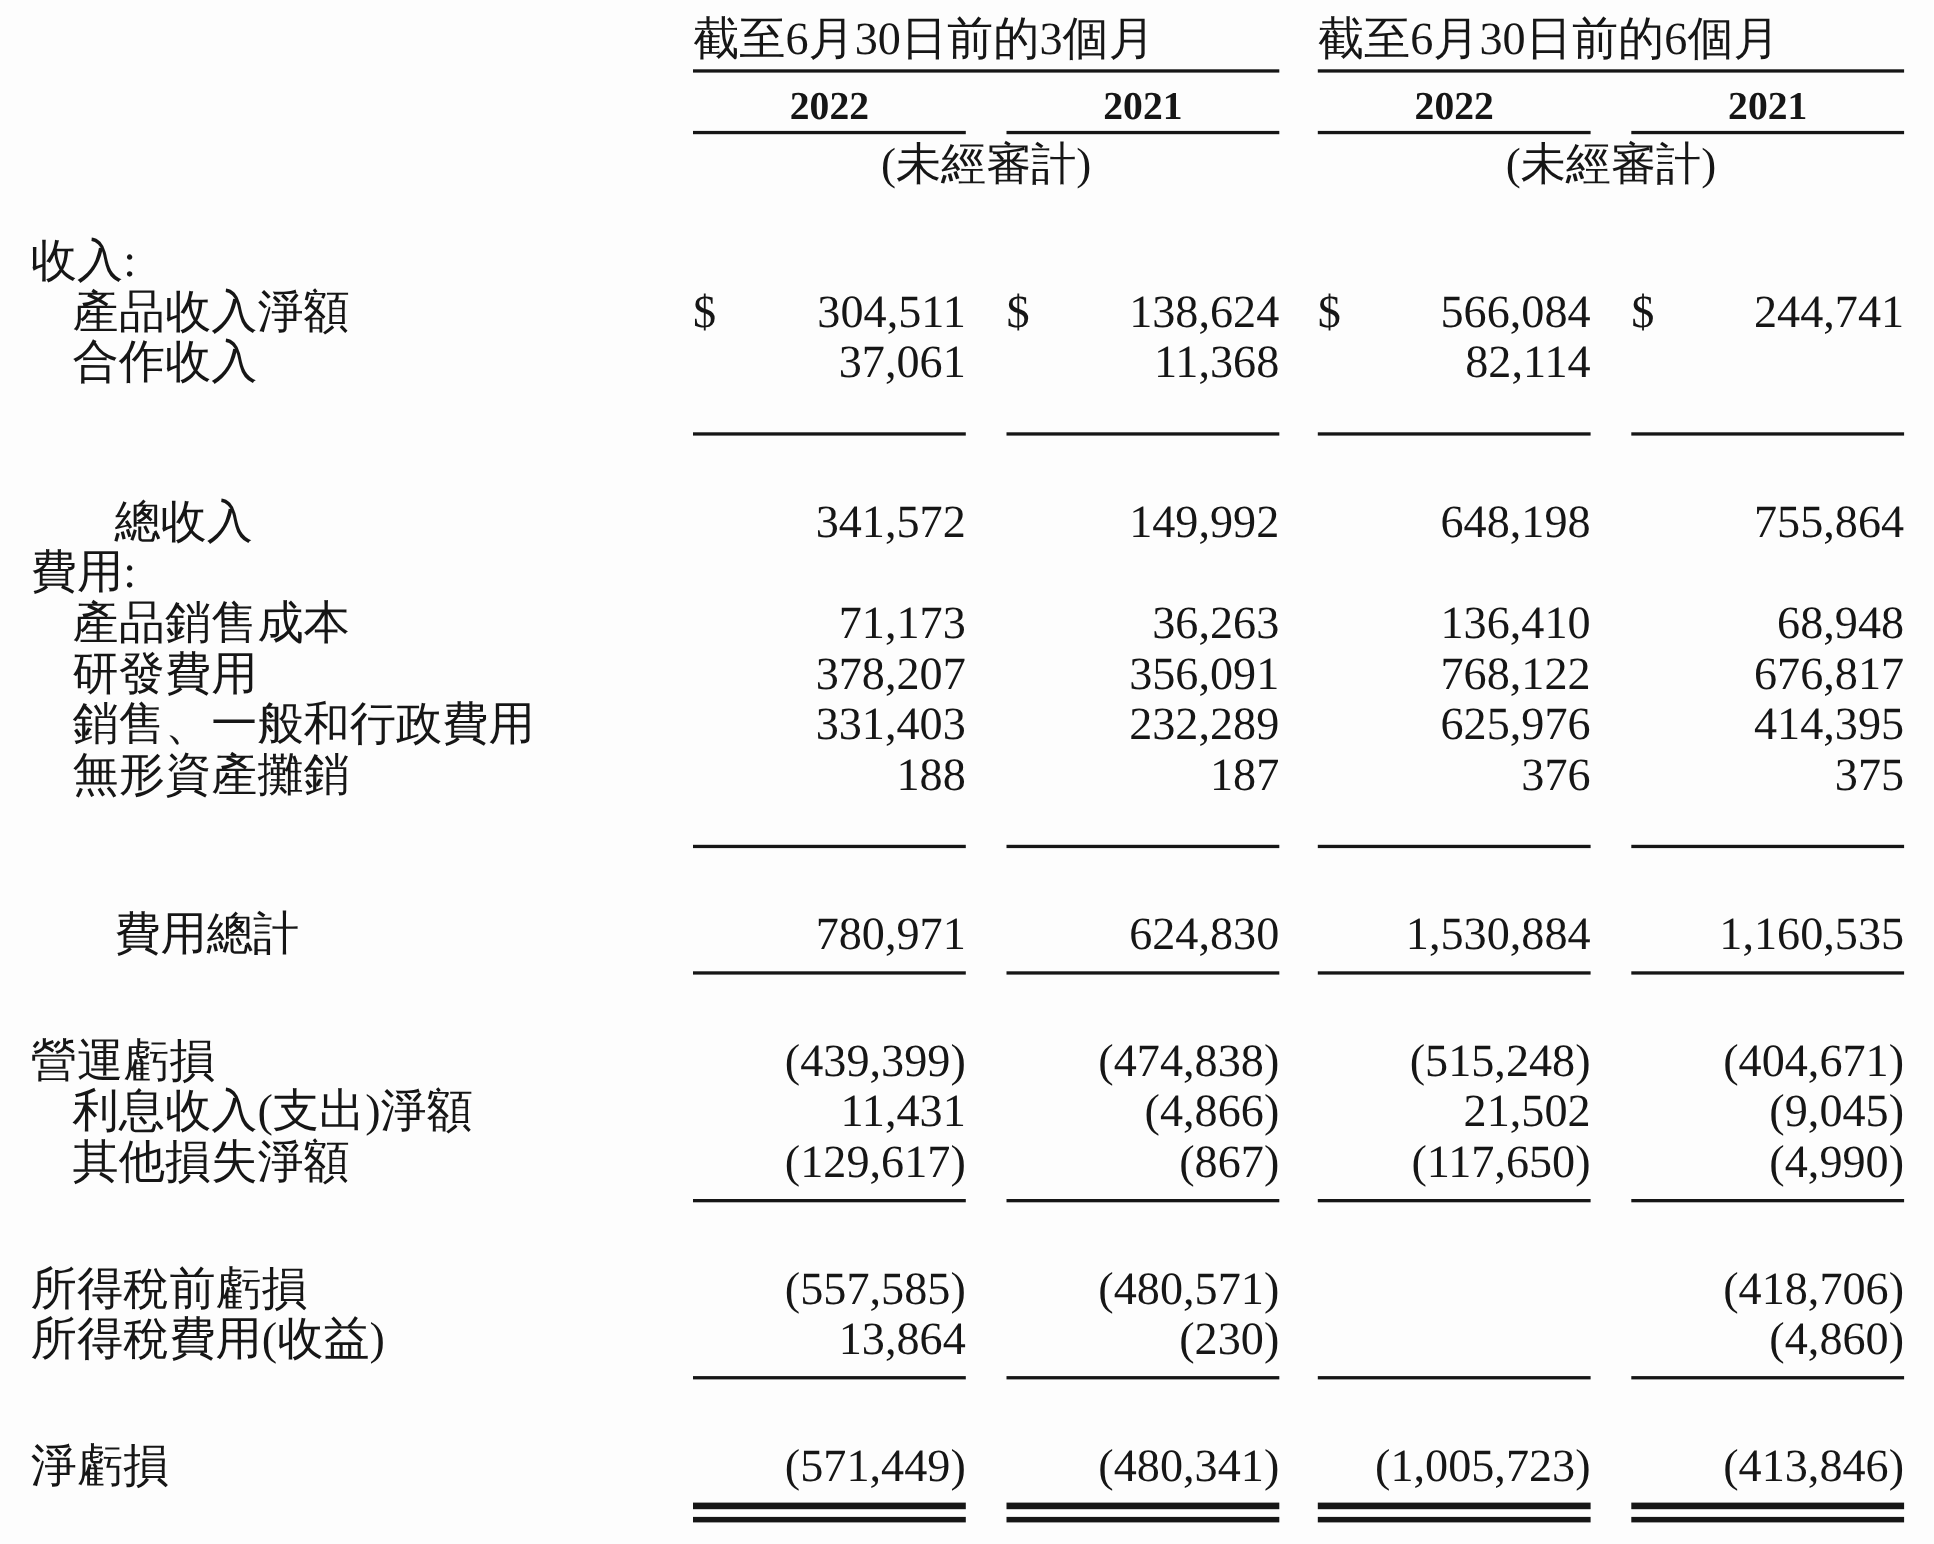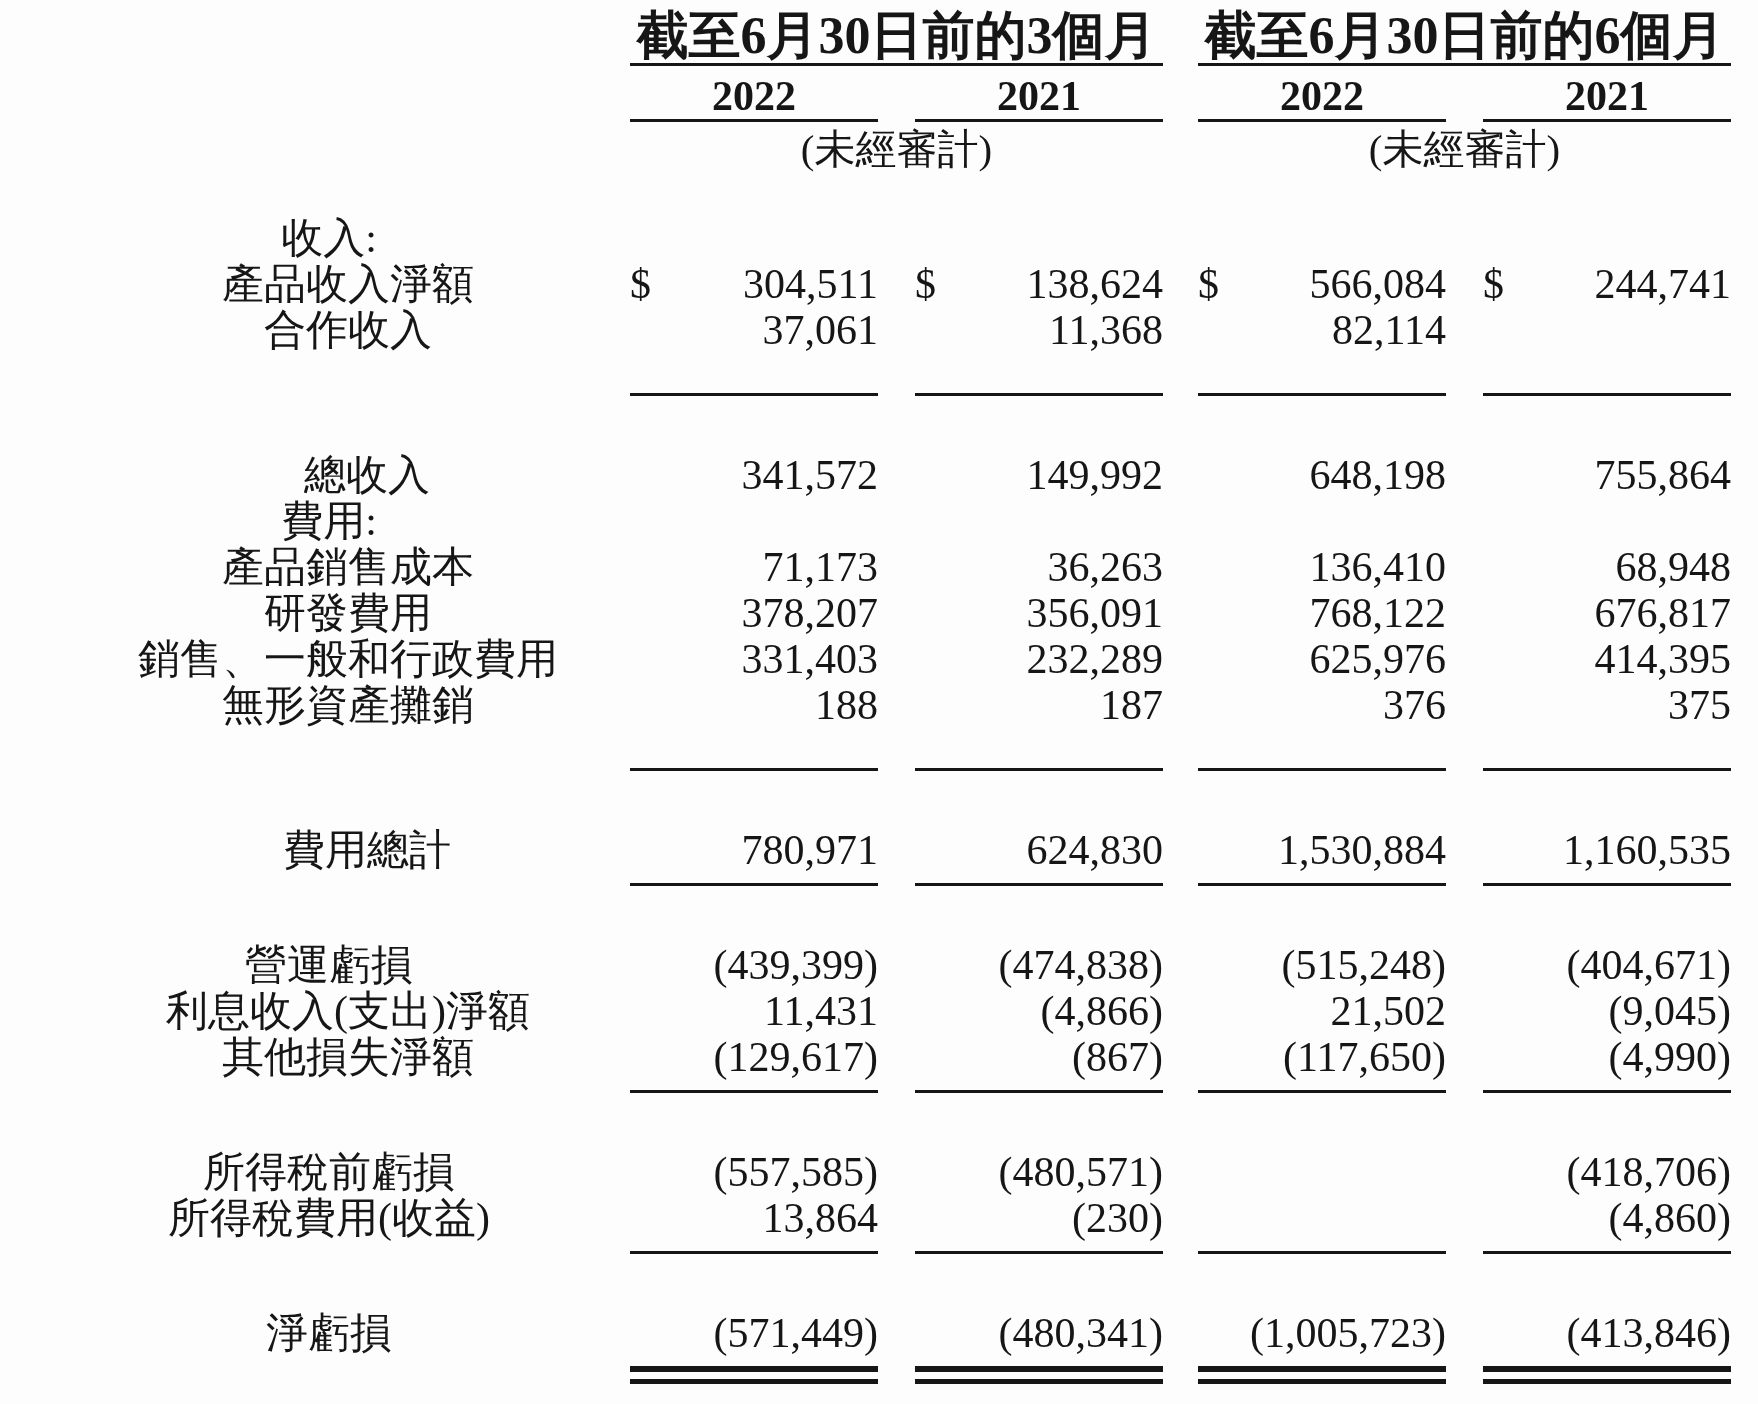--- a/index.html
+++ b/index.html
@@ -17,35 +17,35 @@
   .col-label{grid-column:1;}
   .col1{grid-column:2;}
   .col2{grid-column:4;}
   .col3{grid-column:6;}
   .col4{grid-column:8;}
   .g1{grid-column:2/5;}
   .g2{grid-column:6/9;}
 
   
   .hdr-title{
-    height:51px;line-height:48px;text-align:center;
-    font-weight:700;font-size:52px;
+    height:51px;line-height:48px;
+    font-weight:400;font-size:42px;
     border-bottom:3px solid #161616;
   }
   .hdr-year{
     height:53px;line-height:60px;text-align:center;
-    font-weight:700;font-size:42px;
+    font-weight:700;font-size:36px;
     border-bottom:3px solid #161616;
   }
   .hdr-note{
     height:50px;line-height:54px;text-align:center;font-size:41px;
   }
 
   
-  .tbody{margin-top:43px;text-align:center;}
+  .tbody{margin-top:43px;}
   .body-row{height:46px;line-height:46px;font-size:42px;}
   .space-before{margin-top:56px;}
   .label{white-space:nowrap;}
   .indent-1{padding-left:38px;}
   .indent-2{padding-left:76px;}
   .val{display:flex;align-items:baseline;}
   .num{margin-left:auto;white-space:nowrap;}
   .cur{white-space:nowrap;}
 
   

